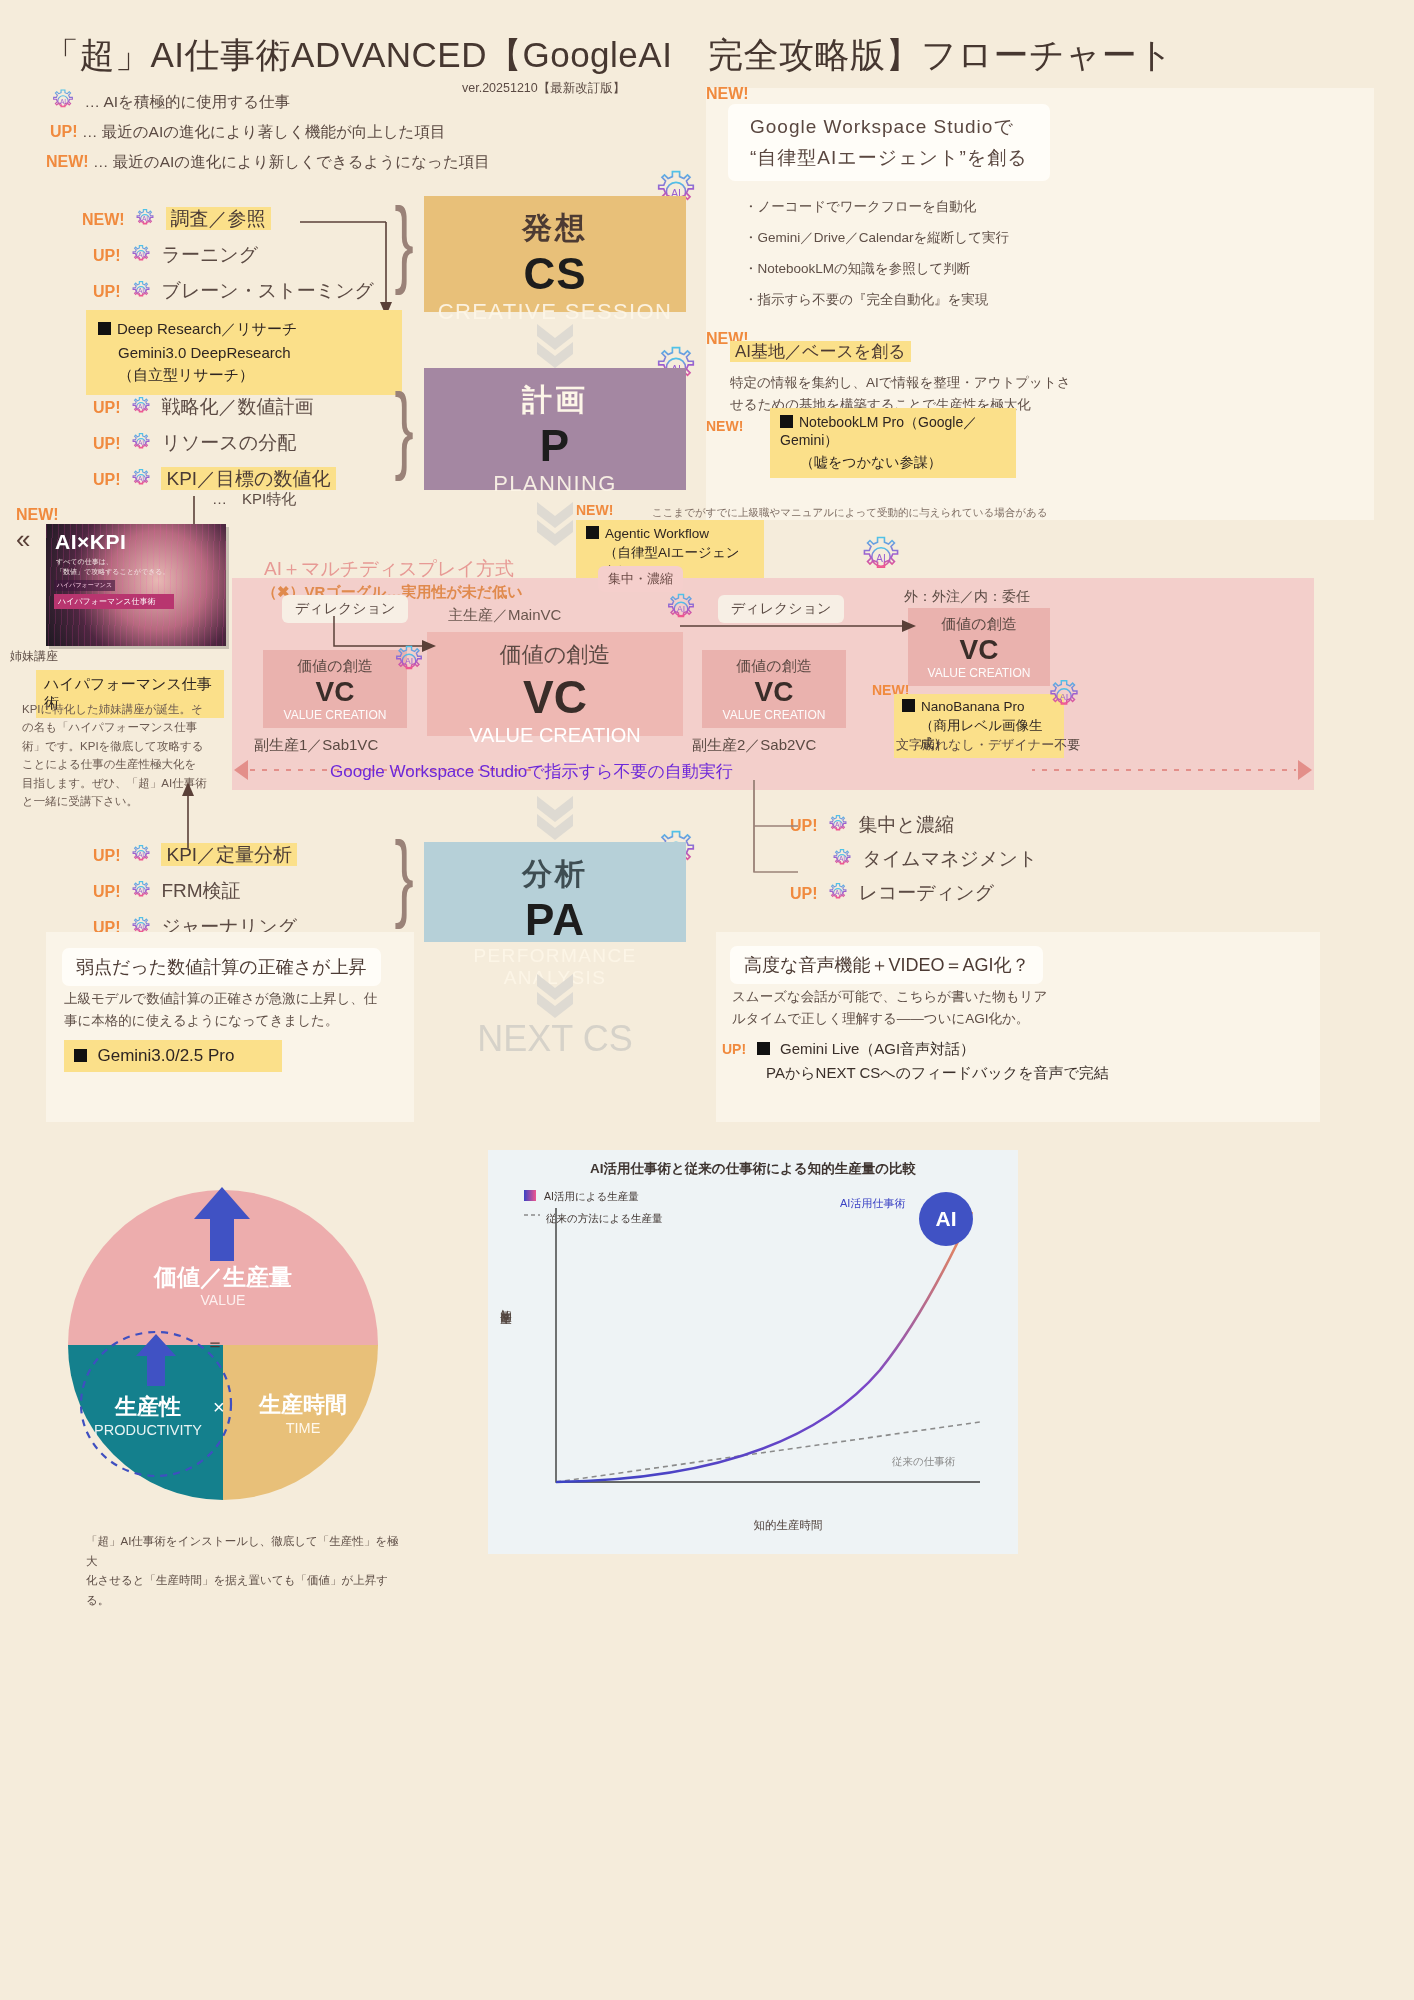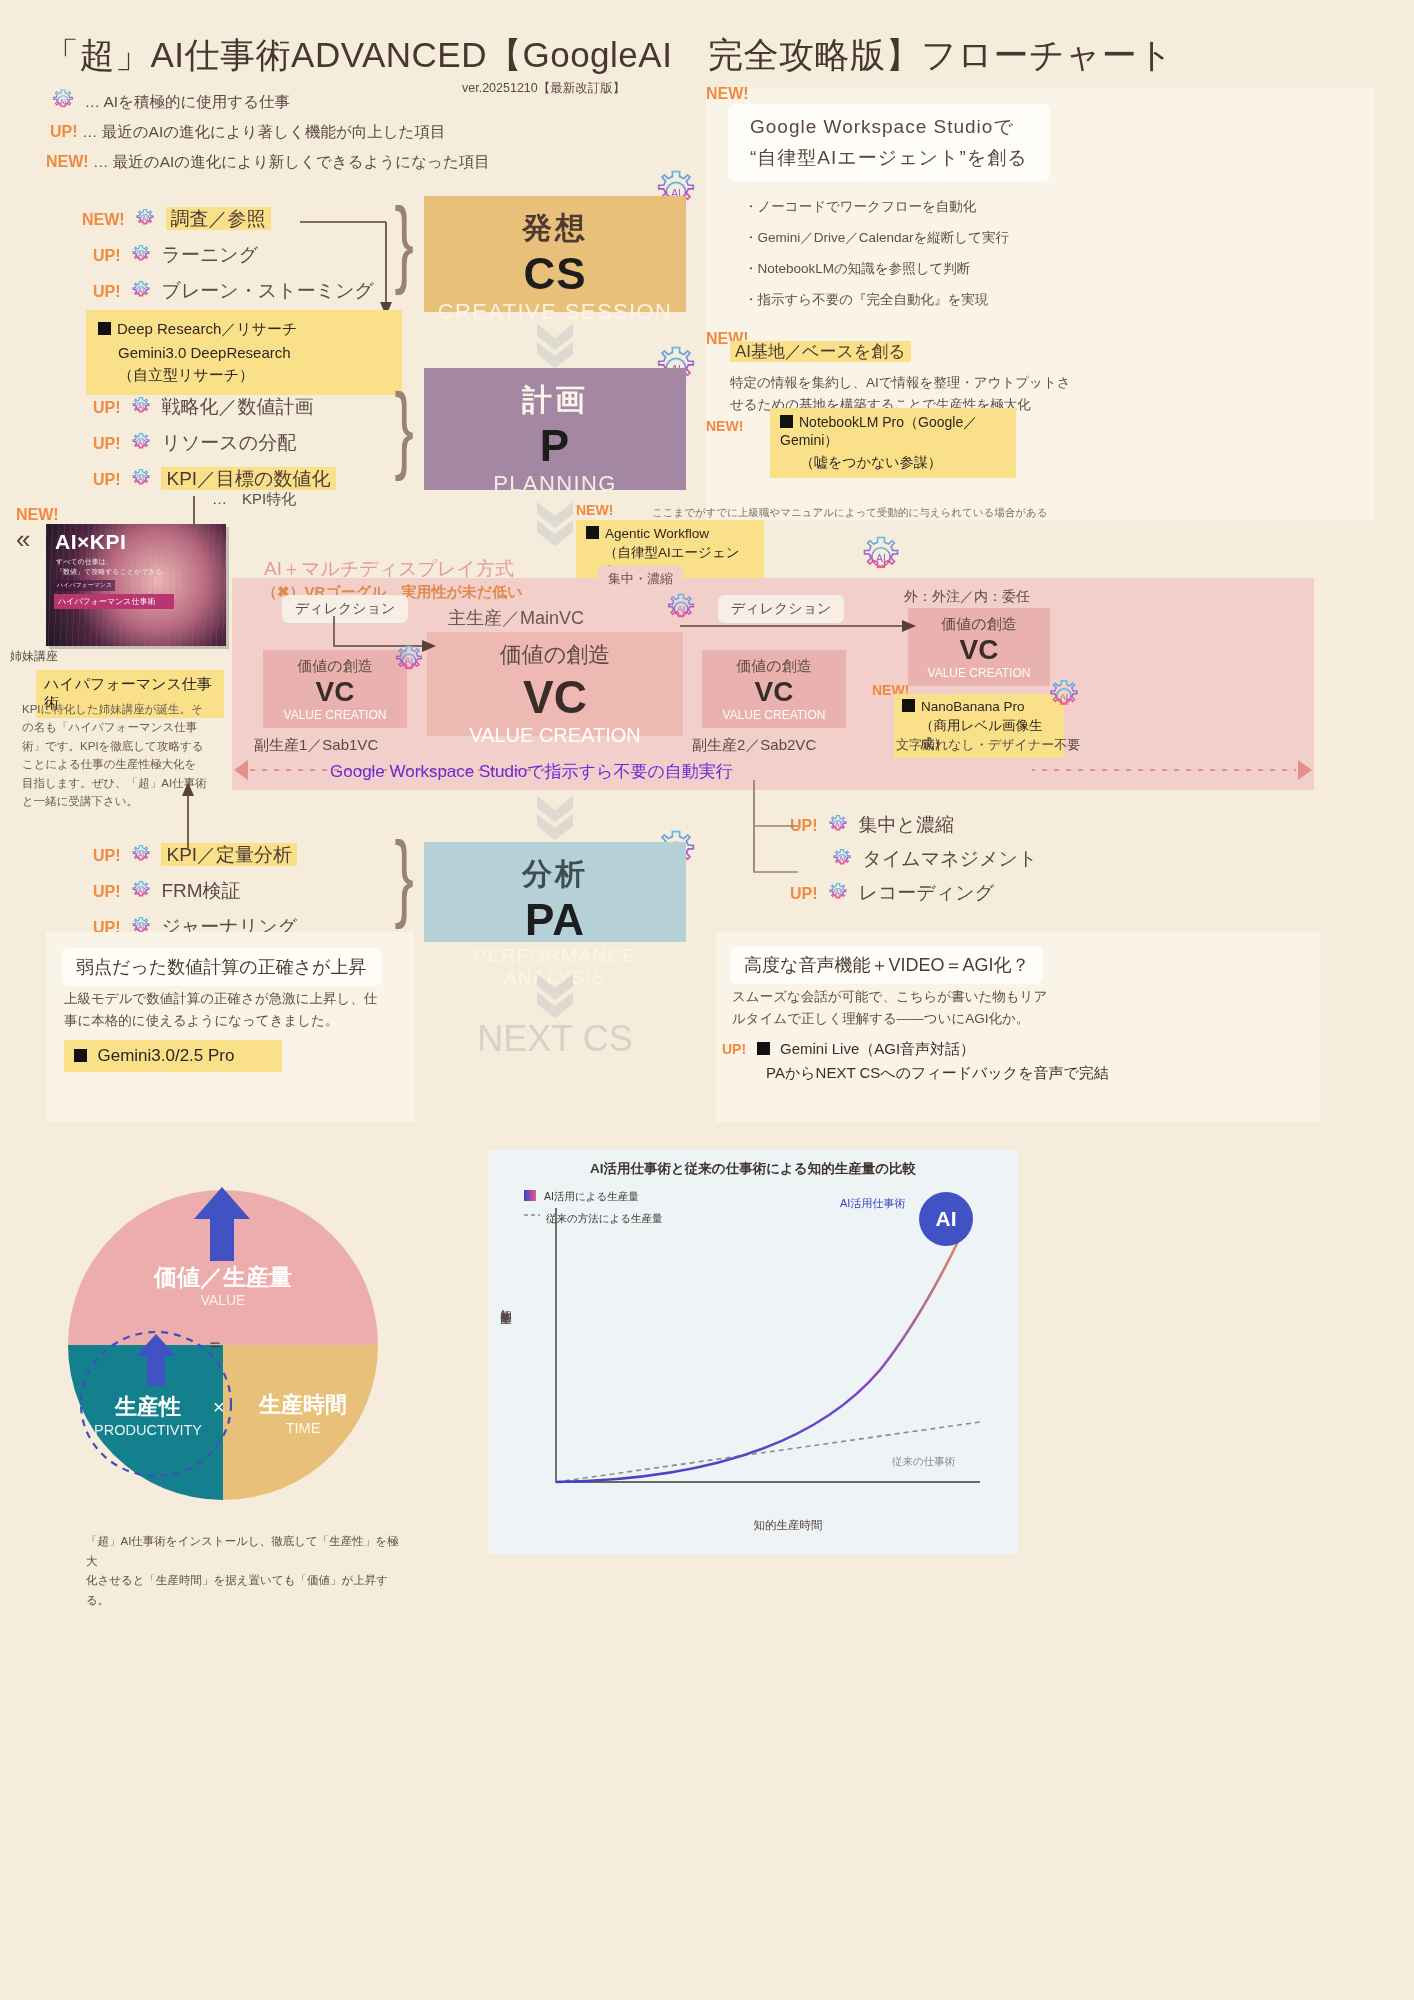--- a/index.html
+++ b/index.html
@@ -309,21 +309,21 @@
 <div class="abs" style="left:10px; top:648px; font-size:12px; color:#5b4a43;">姉妹講座</div>
 <div class="abs yellowbox" style="left:36px; top:670px; width:188px; padding:5px 8px;">
   <span style="font-size:15px; color:#2e2522;">ハイパフォーマンス仕事術</span>
 </div>
 <div class="abs small-txt" style="left:22px; top:700px; width:185px;">KPIに特化した姉妹講座が誕生。その名も「ハイパフォーマンス仕事術」です。KPIを徹底して攻略することによる仕事の生産性極大化を目指します。ぜひ、「超」AI仕事術と一緒に受講下さい。</div>
 
 <div class="abs" style="left:264px; top:556px; font-size:19px; color:#e79a95;">AI＋マルチディスプレイ方式</div>
 <div class="abs" id="band" style="left:232px; top:578px; width:1082px; height:212px;"></div>
 <div class="abs" style="left:262px; top:583px; font-size:15px; font-weight:bold; color:#e08a4d;">（✖）VRゴーグル…実用性が未だ低い</div>
 
-<div class="abs" style="left:448px; top:606px; font-size:18px; color:#6a564e;">主生産／MainVC</div>
+<div class="abs" style="left:448px; top:606px; font-size:15px; color:#6a564e;">主生産／MainVC</div>
 <div class="abs chip-pink" style="left:598px; top:566px;">集中・濃縮</div>
 
 <div class="abs chip" style="left:282px; top:595px;">ディレクション</div>
 <div class="abs chip" style="left:718px; top:595px;">ディレクション</div>
 <div class="abs" style="left:904px; top:588px; font-size:14px; color:#5b4a43;">外：外注／内：委任</div>
 
 <div class="abs mainvc" style="left:427px; top:632px; width:256px; height:104px; text-align:center; padding-top:8px;">
   <div class="jp">価値の創造</div>
   <div class="vc">VC</div>
   <div class="en">VALUE CREATION</div>

